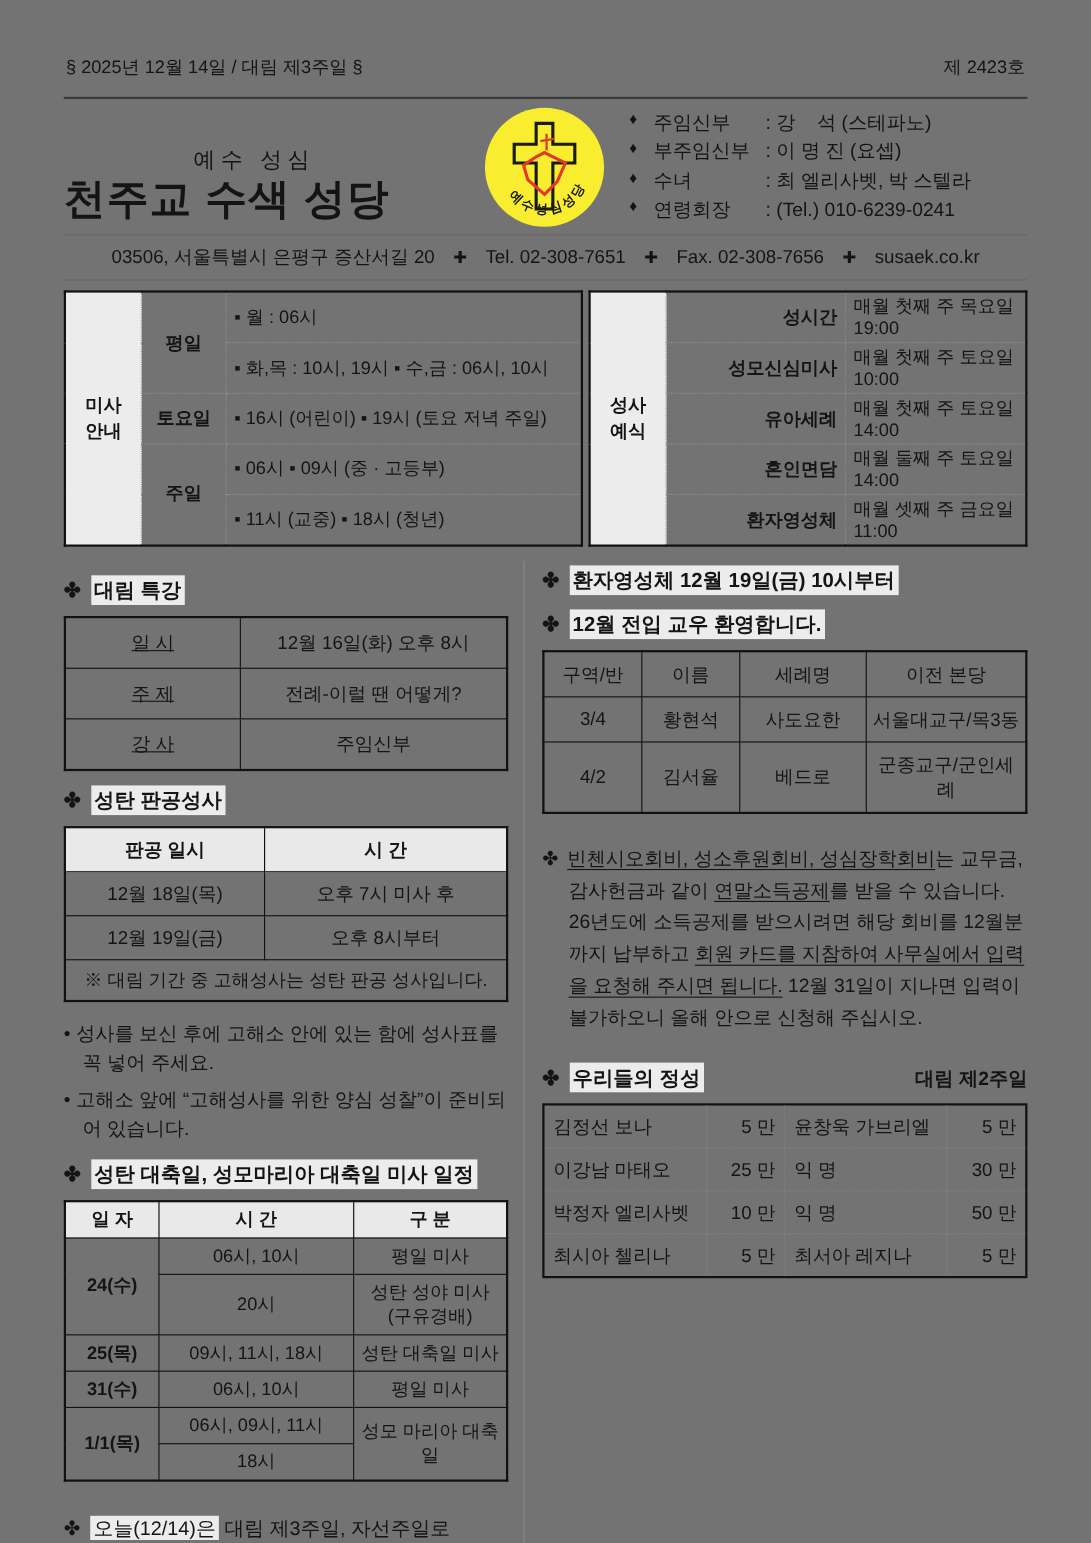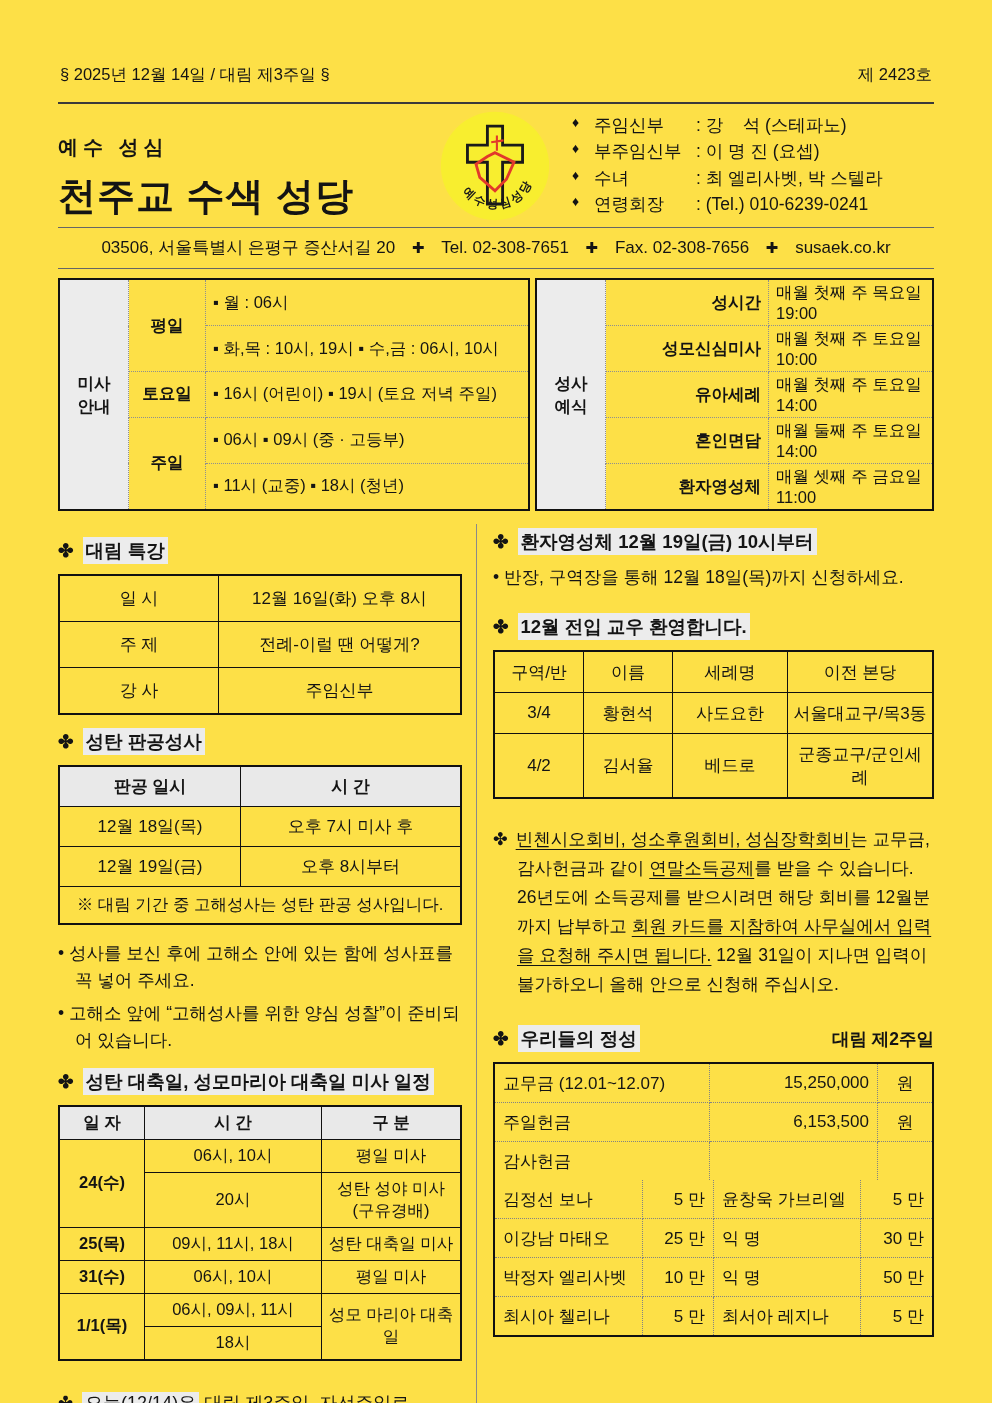--- a/index.html
+++ b/index.html
@@ -1,27 +1,27 @@
 <!DOCTYPE html>
 <html><head>
 <meta charset="utf-8">
 <style>
   html,body{margin:0;padding:0;background:#fff;}
   .page{
     width:992px;height:1403px;box-sizing:border-box;overflow:hidden;
-    padding:58px 58px 26px;background:#fde047;color:#141414;
+    padding:44px 58px 26px;background:#737373;color:#141414;
     font-family:"Liberation Sans",sans-serif;position:relative;
   }
   
   .dateline{display:flex;justify-content:space-between;font-size:16.5px;
     padding:6px 2px 16px;border-bottom:2px solid #3a3a3a;}
   
   .masthead{display:flex;align-items:flex-end;padding:8px 0 10px;border-bottom:1.5px solid #666;}
   .mast-left{width:372px;}
-  .subtitle{font-size:20px;font-weight:bold;text-align:left;padding-right:26px;letter-spacing:5px;margin-bottom:16px;}
+  .subtitle{font-size:20px;font-weight:normal;text-align:center;padding-right:26px;letter-spacing:5px;margin-bottom:4px;}
   .church-name{font-size:38px;font-weight:bold;letter-spacing:1px;line-height:1.05;}
   .logo{width:114px;height:114px;flex:none;margin:-20px 4px -6px 8px;position:relative;z-index:2;}
   .staff-list{flex:1;padding-left:16px;font-size:17.5px;line-height:1.5;}
   .staff-row{display:flex;white-space:pre;}
   .staff-row .dia{width:22px;font-size:14px;}
   .staff-label{width:102px;}
   
   .addressbar{border-bottom:1.5px solid #666;padding:8px 0 9px;text-align:center;font-size:17px;}
   .addressbar .sep{margin:0 12px;font-size:15px;}
   
@@ -41,21 +41,21 @@
   .sec-head{font-size:18.5px;font-weight:bold;margin:13px 0 10px;display:flex;align-items:baseline;}
   .sec-head .mark{margin-right:9px;flex:none;}
   .hl{background:#ececec;padding:1px 3px;}
   
   .tbl{width:100%;border:2px solid #111;}
   .tbl td{border:1px solid #111;font-size:17px;padding:8px 6px;text-align:center;vertical-align:middle;}
   .th-shade{background:#e9e9e9;font-weight:bold;}
   .dot-r{border-right:1px dotted #8f8f8f !important;}
   .dot-b{border-bottom:1px dotted #8f8f8f !important;}
   .advent td{padding:11px 6px;}
-  .advent .lab{width:146px;}
+  .advent .lab{width:146px;text-decoration:underline;}
   .conf td{padding:8px 6px;}
   .conf .note{text-align:center;padding:7px 8px;font-size:16.5px;}
   .xmas td{padding:5px 4px;font-size:16.5px;margin-left:44px;}
   .xmas .c-date{width:76px;font-weight:bold;}
   .xmas .c-time{width:168px;}
   
   .blist{font-size:17.5px;line-height:1.55;margin:15px 0 2px;}
   .blist .bi{padding-left:17px;text-indent:-17px;margin-bottom:6px;}
   .notice{margin-top:26px;font-size:18px;line-height:1.8;}
   .notice .mark{margin-right:9px;}
@@ -297,21 +297,20 @@
 
       </div>
     </div>
 
     <div class="col-right">
 
       <div class="sec-head" style="margin-top:4px">
         <span class="mark">✤</span>
         <span class="hl">환자영성체 12월 19일(금) 10시부터</span>
       </div>
-      <div class="bullet-line">• <span>반장, 구역장을 통해 12월 18일(목)까지 신청하세요.</span></div>
 
       <div class="sec-head">
         <span class="mark">✤</span>
         <span class="hl">12월 전입 교우 환영합니다.</span>
       </div>
       <table class="tbl newc">
         <tbody>
             <tr>
           <td class="b c0">구역/반</td>
           <td class="b c1">이름</td>
@@ -337,39 +336,20 @@
 
       <div class="offer-headrow">
         <div class="sec-head" style="margin:0">
           <span class="mark">✤</span>
           <span class="hl">우리들의 정성</span>
         </div>
         <span class="offer-week">대림 제2주일</span>
       </div>
 
       <div class="offer-wrap">
-        <table class="offer offer-top">
-          <tbody>
-              <tr>
-            <td class="o-lab"><span class="b">교무금</span><span> (12.01~12.07)</span></td>
-            <td class="o-amt">15,250,000</td>
-            <td class="o-unit">원</td>
-          </tr>
-          <tr>
-            <td class="o-lab b">주일헌금</td>
-            <td class="o-amt">6,153,500</td>
-            <td class="o-unit">원</td>
-          </tr>
-          <tr>
-            <td class="o-lab b">감사헌금</td>
-            <td class="o-amt"></td>
-            <td class="o-unit"></td>
-          </tr>
-        </tbody>
-          </table>
         <table class="offer offer-don">
           <tbody>
               <tr>
             <td class="d-name">김정선 보나</td>
             <td class="d-amt">5 만</td>
             <td class="d-name">윤창욱 가브리엘</td>
             <td class="d-amt">5 만</td>
           </tr>
           <tr>
             <td class="d-name">이강남 마태오</td>

